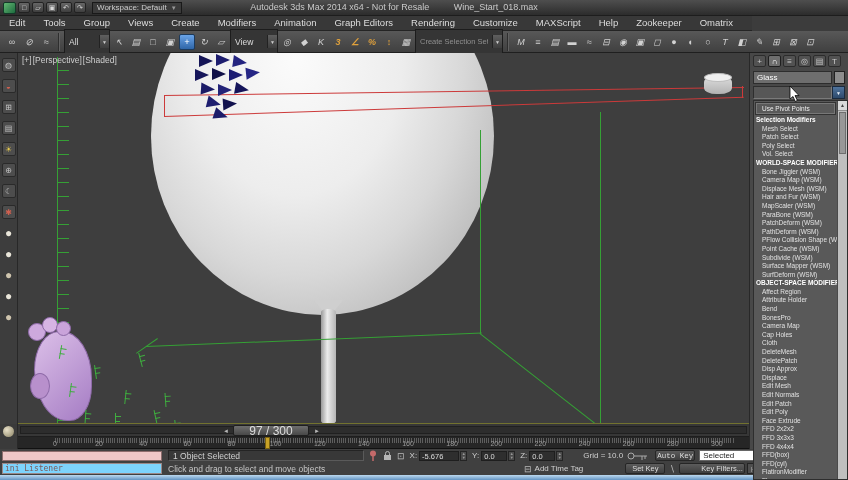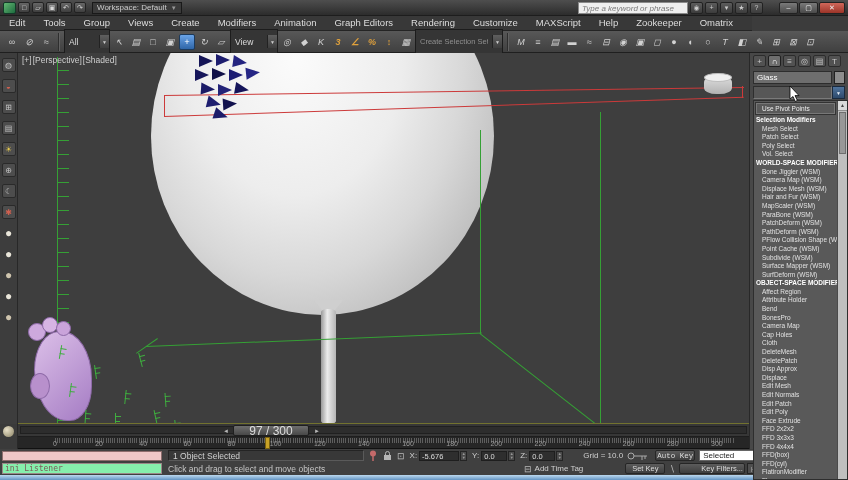--- a/index.html
+++ b/index.html
@@ -144,21 +144,21 @@
   .corner-bl { position:absolute; left:0; top:424px; width:18px; height:25px; background:#3a3a3a;
     border-right:1px solid #282828; display:flex; align-items:flex-start; justify-content:center; padding-top:2px; }
   .corner-bl .dot { width:11px; height:11px; border-radius:50%; background:radial-gradient(circle at 35% 35%, #e8e0c8, #8a8264); }
 
   
   .statusrow1 { position:absolute; left:0; top:449px; width:848px; height:13px; background:#404040;
     display:flex; align-items:center; padding-left:2px; }
   .statusrow2 { position:absolute; left:0; top:462px; width:848px; height:13px; background:#404040;
     display:flex; align-items:center; padding-left:2px; }
   .listener-pink { width:160px; height:10px; background:#eec7c7; border:1px solid #8d6d6d; flex:none; }
-  .listener-white { width:160px; height:11px; background:#86efac; border:1px solid #9a8888;
+  .listener-white { width:160px; height:11px; background:#7dd3fc; border:1px solid #9a8888;
     color:#7c5a5a; font-family:"DejaVu Sans Mono", monospace; font-size:8px; line-height:10px;
     padding-left:2px; flex:none; white-space:nowrap; overflow:hidden; }
   .status-field { width:196px; height:11px; margin-left:6px; background:#383838;
     border:1px solid; border-color:#242424 #5a5a5a #5a5a5a #242424;
     color:#d2d2d2; font-size:8.5px; line-height:10px; padding-left:4px; flex:none; }
   .prompt { width:196px; margin-left:6px; color:#c6c6c6; font-size:8.5px; flex:none; white-space:nowrap; overflow:hidden; }
   .sb-ico { margin-left:4px; flex:none; }
   .sb-glyph { margin-left:4px; color:#b9b9b9; font-size:9px; flex:none; }
   .xyz-lbl { margin-left:5px; color:#cfcfcf; font-size:8px; flex:none; }
   .numfield { height:10px; margin-left:2px; background:#2e2e2e; border:1px solid #1e1e1e; color:#ddd;
@@ -190,32 +190,23 @@
     <div class="logo"></div>
     <div class="qbtn">□</div>
     <div class="qbtn">▱</div>
     <div class="qbtn">▣</div>
     <div class="qbtn">↶</div>
     <div class="qbtn">↷</div>
     <div class="ws-combo">
       <span>Workspace: Default</span>
       <span class="car">▼</span>
     </div>
-    <div class="infocenter">
-      <div class="search-box">Type a keyword or phrase</div>
-      <div class="ic-btn">◉</div>
-      <div class="ic-btn">+</div>
-      <div class="ic-btn">▾</div>
-      <div class="ic-btn">★</div>
-      <div class="ic-btn">?</div>
-      <div class="win-btns">
-        <div class="win-btn">–</div>
-        <div class="win-btn">▢</div>
-        <div class="win-btn close">✕</div>
-      </div>
+    <div class="title-center">
+      <span>Autodesk 3ds Max 2014 x64  - Not for Resale</span>
+      <span class="fn">Wine_Start_018.max</span>
     </div>
   </div>
 
   <div class="menubar">
 
   <span class="menu-item">Edit</span>
       <span class="menu-item">Tools</span>
       <span class="menu-item">Group</span>
       <span class="menu-item">Views</span>
       <span class="menu-item">Create</span>

